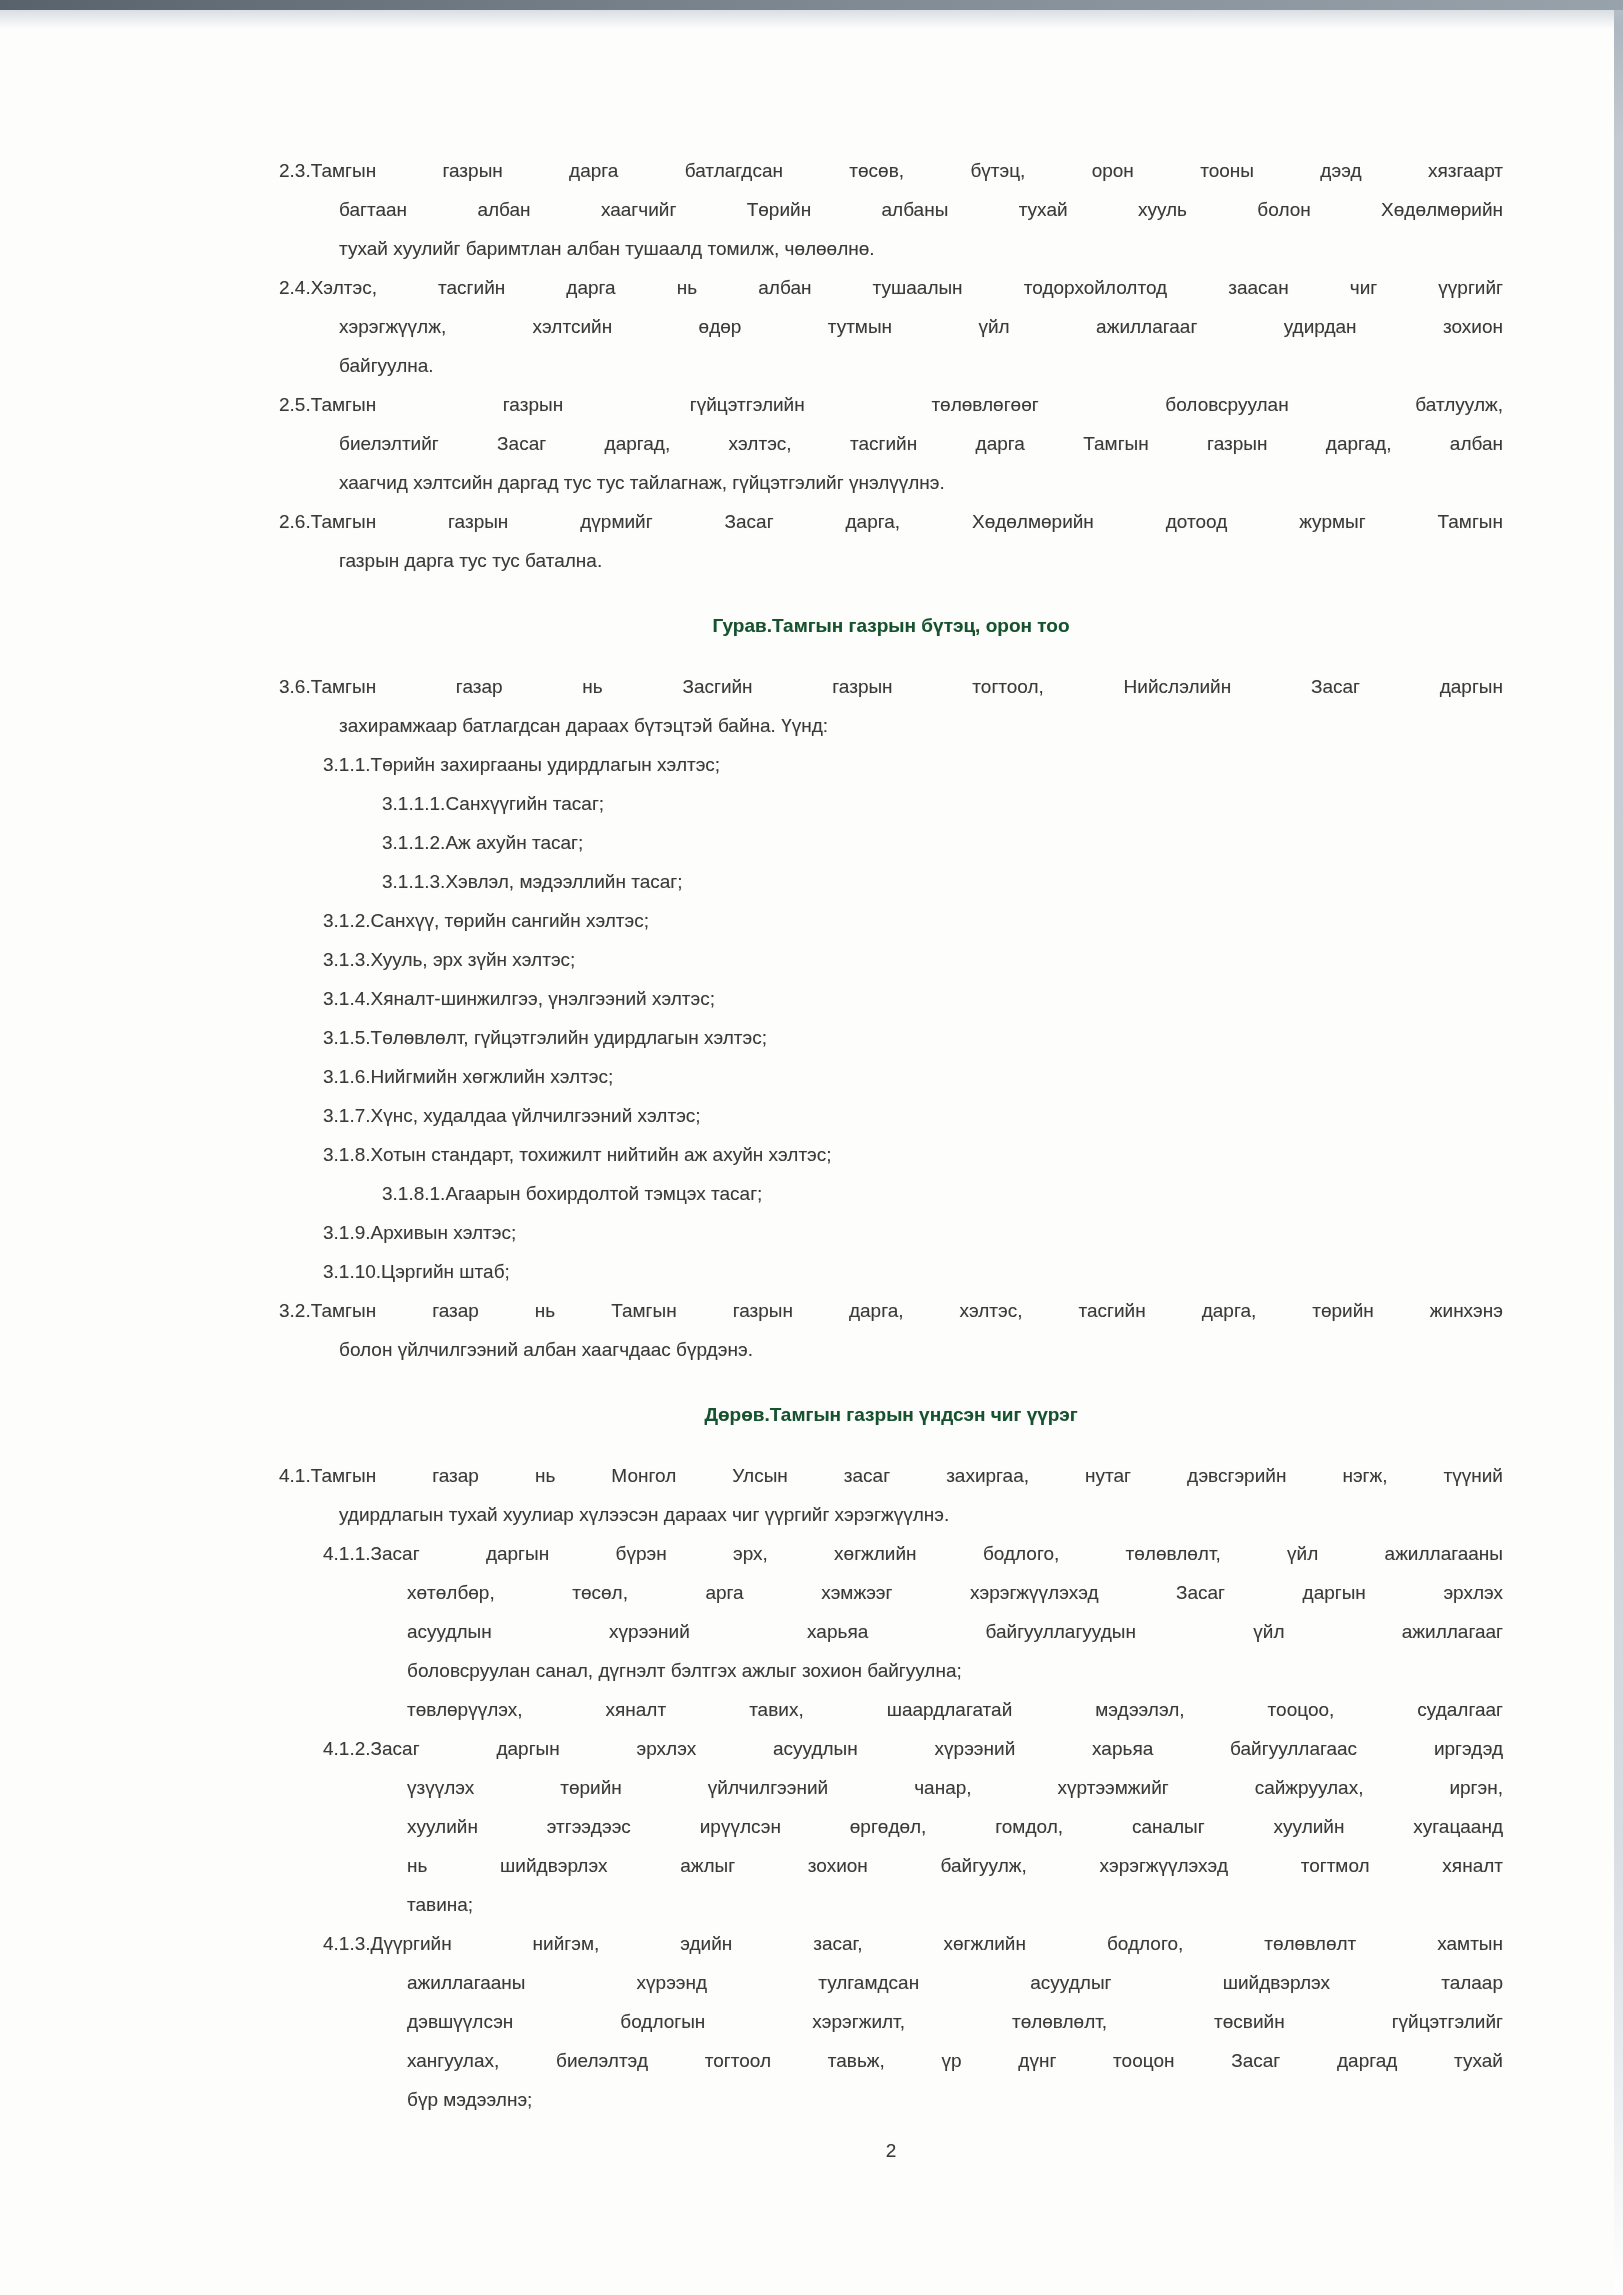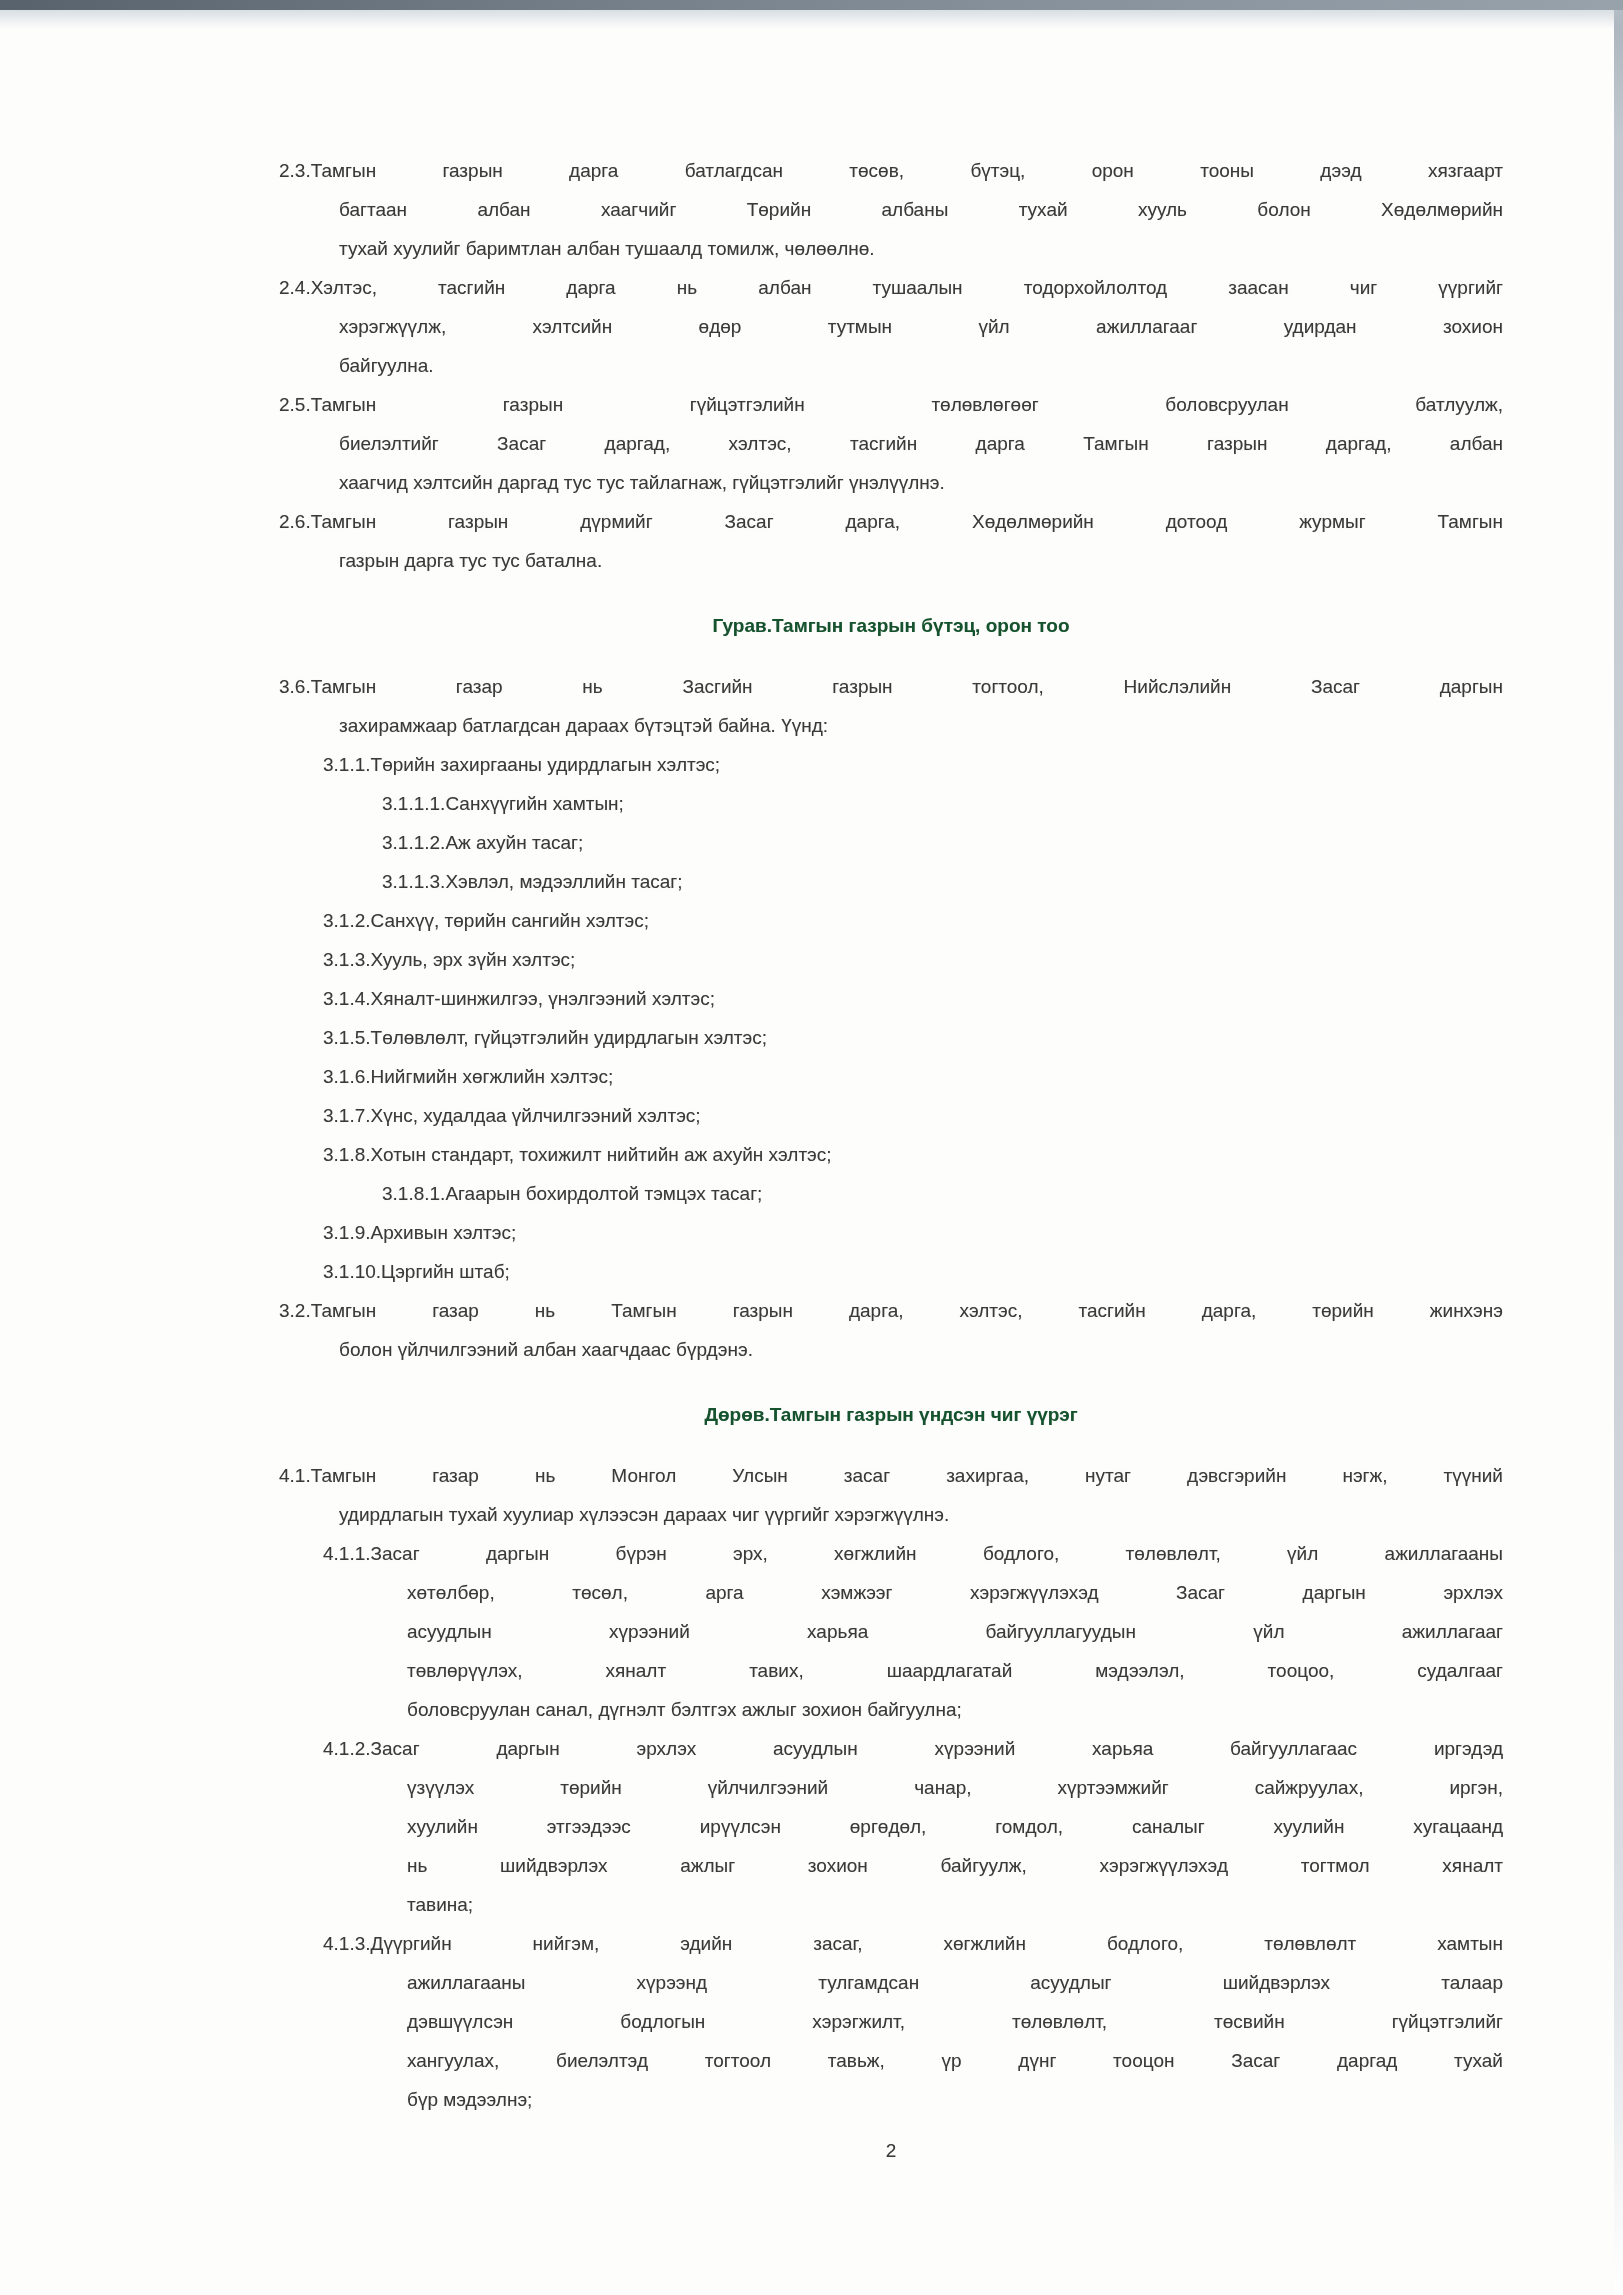--- a/index.html
+++ b/index.html
@@ -98,21 +98,21 @@
         </div>
         <div class="b-heading">Гурав.Тамгын газрын бүтэц, орон тоо</div>
         <div class="b-item1">
           <div class="line first">3.6.Тамгын газар нь Засгийн газрын тогтоол, Нийслэлийн Засаг даргын</div>
           <div class="line cont last">захирамжаар батлагдсан дараах бүтэцтэй байна. Үүнд:</div>
         </div>
         <div class="b-item2">
           <div class="line first last">3.1.1.Төрийн захиргааны удирдлагын хэлтэс;</div>
         </div>
         <div class="b-item3">
-          <div class="line first last">3.1.1.1.Санхүүгийн хамтын;</div>
+          <div class="line first last">3.1.1.1.Санхүүгийн тасаг;</div>
         </div>
         <div class="b-item3">
           <div class="line first last">3.1.1.2.Аж ахуйн тасаг;</div>
         </div>
         <div class="b-item3">
           <div class="line first last">3.1.1.3.Хэвлэл, мэдээллийн тасаг;</div>
         </div>
         <div class="b-item2">
           <div class="line first last">3.1.2.Санхүү, төрийн сангийн хэлтэс;</div>
         </div>
@@ -149,22 +149,22 @@
         </div>
         <div class="b-heading">Дөрөв.Тамгын газрын үндсэн чиг үүрэг</div>
         <div class="b-item1">
           <div class="line first">4.1.Тамгын газар нь Монгол Улсын засаг захиргаа, нутаг дэвсгэрийн нэгж, түүний</div>
           <div class="line cont last">удирдлагын тухай хуулиар хүлээсэн дараах чиг үүргийг хэрэгжүүлнэ.</div>
         </div>
         <div class="b-item2h">
           <div class="line first">4.1.1.Засаг даргын бүрэн эрх, хөгжлийн бодлого, төлөвлөлт, үйл ажиллагааны</div>
           <div class="line cont">хөтөлбөр, төсөл, арга хэмжээг хэрэгжүүлэхэд Засаг даргын эрхлэх</div>
           <div class="line cont">асуудлын хүрээний харьяа байгууллагуудын үйл ажиллагааг</div>
+          <div class="line cont last">боловсруулан санал, дүгнэлт бэлтгэх ажлыг зохион байгуулна;</div>
           <div class="line cont">төвлөрүүлэх, хяналт тавих, шаардлагатай мэдээлэл, тооцоо, судалгааг</div>
-          <div class="line cont last">боловсруулан санал, дүгнэлт бэлтгэх ажлыг зохион байгуулна;</div>
         </div>
         <div class="b-item2h">
           <div class="line first">4.1.2.Засаг даргын эрхлэх асуудлын хүрээний харьяа байгууллагаас иргэдэд</div>
           <div class="line cont">үзүүлэх төрийн үйлчилгээний чанар, хүртээмжийг сайжруулах, иргэн,</div>
           <div class="line cont">хуулийн этгээдээс ирүүлсэн өргөдөл, гомдол, саналыг хуулийн хугацаанд</div>
           <div class="line cont">нь шийдвэрлэх ажлыг зохион байгуулж, хэрэгжүүлэхэд тогтмол хяналт</div>
           <div class="line cont last">тавина;</div>
         </div>
         <div class="b-item2h">
           <div class="line first">4.1.3.Дүүргийн нийгэм, эдийн засаг, хөгжлийн бодлого, төлөвлөлт хамтын</div>

